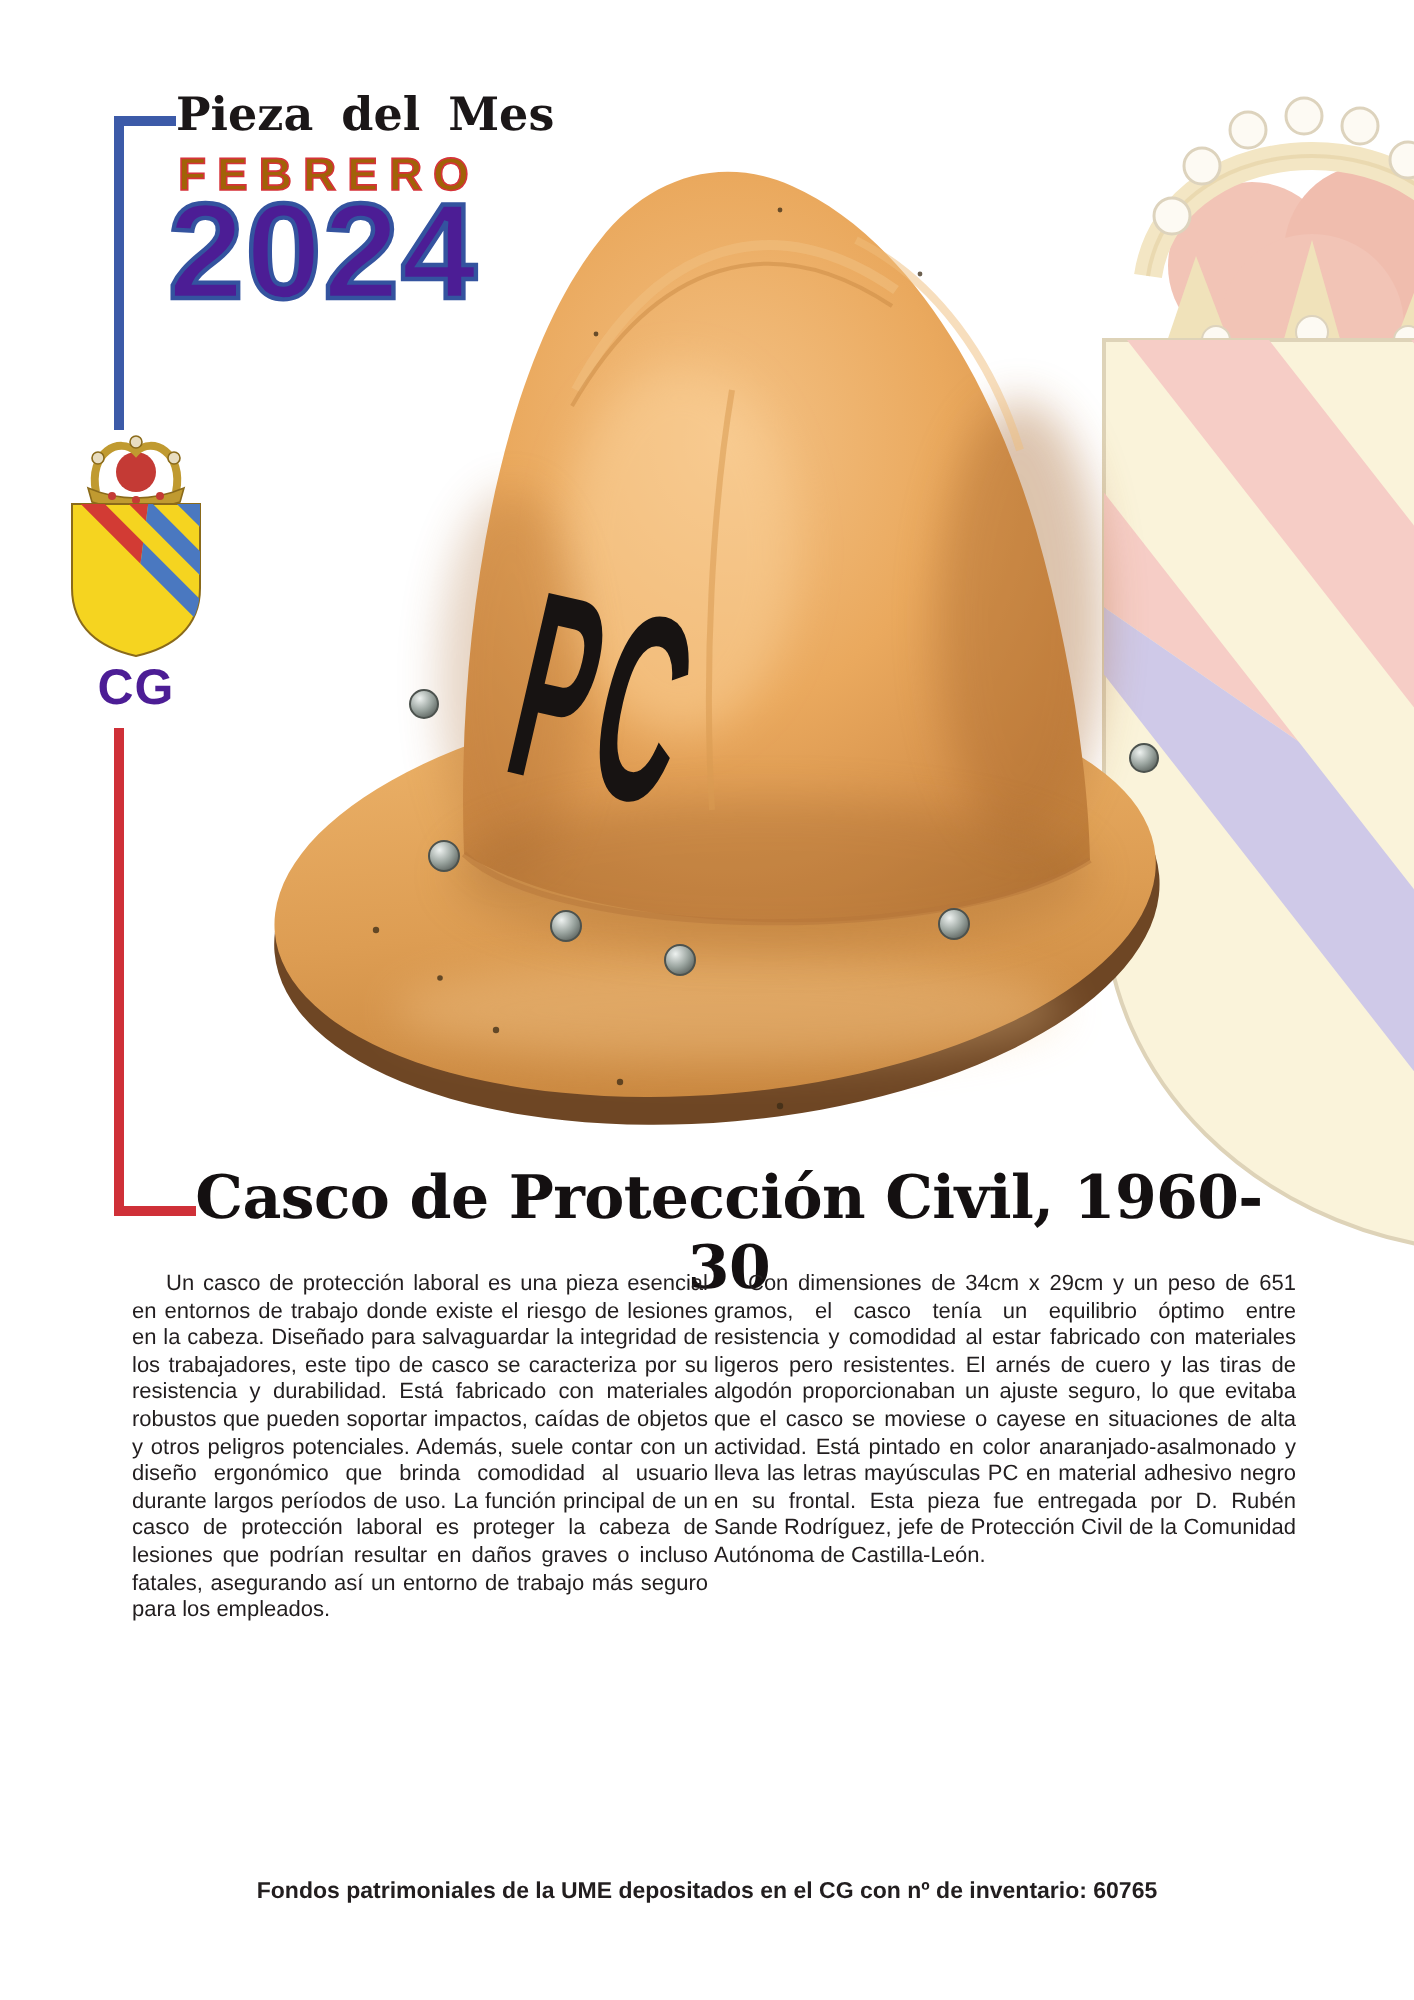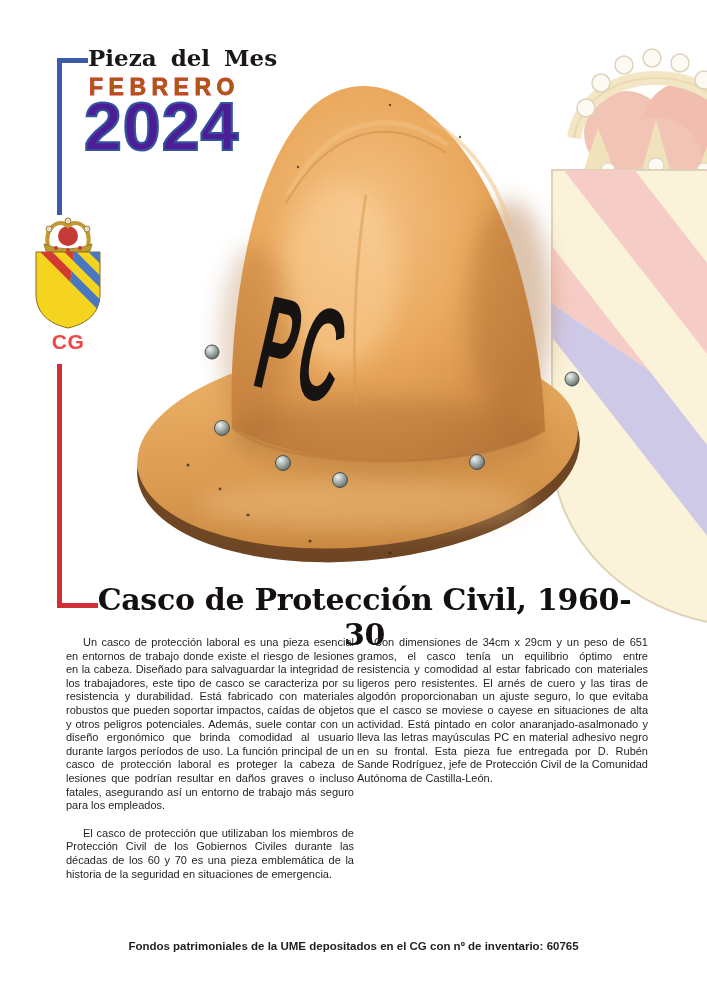--- a/index.html
+++ b/index.html
@@ -13,21 +13,21 @@
     border-left:5px solid #3c5aa8;border-top:5px solid #3c5aa8;}
   .kicker{left:88px;top:44px;font-family:"DejaVu Serif","Liberation Serif",serif;
     font-weight:bold;font-size:23px;color:#1b1718;word-spacing:6px;letter-spacing:0px;text-align:center;}
   .month{left:89px;top:74px;font-weight:bold;font-size:23px;color:#a16207;
     letter-spacing:5.5px;-webkit-text-stroke:0.8px #d6333a;}
   .year{left:84px;top:92px;font-weight:bold;font-size:68px;line-height:1;color:#4c1d95;
     letter-spacing:1px;-webkit-text-stroke:2.2px #34539f;}
   
   .emblem-svg{left:28px;top:216px;}
   .cg-label{left:28px;top:330px;width:80px;text-align:center;
-    font-weight:bold;font-size:21px;color:#ef4444;letter-spacing:.5px;}
+    font-weight:bold;font-size:25px;color:#4c1d95;letter-spacing:.5px;}
   .red-line{left:57px;top:364px;width:36px;height:239px;
     border-left:5px solid #cf3038;border-bottom:5px solid #cf3038;}
   
   .watermark-svg{left:546px;top:28px;z-index:0;}
   .helmet-svg{left:128px;top:75px;z-index:1;}
   
   .title{left:92px;top:582px;width:545px;margin:0;text-align:center;z-index:2;
     font-family:"DejaVu Serif","Liberation Serif",serif;font-weight:bold;
     font-size:30px;color:#141011;letter-spacing:-0.3px;}
   .col{top:636px;z-index:2;font-size:11px;line-height:13.6px;text-align:justify;
@@ -238,21 +238,20 @@
     </g>
   </svg>
   <div class="abs cg-label">CG</div>
 
   <div class="abs red-line"></div>
 
   <h1 class="abs title">Casco de Protección Civil, 1960-30</h1>
 
   <div class="abs col col-left">
     <p>Un casco de protección laboral es una pieza esencial en entornos de trabajo donde existe el riesgo de lesiones en la cabeza. Diseñado para salvaguardar la integridad de los trabajadores, este tipo de casco se caracteriza por su resistencia y durabilidad. Está fabricado con materiales robustos que pueden soportar impactos, caídas de objetos y otros peligros potenciales. Además, suele contar con un diseño ergonómico que brinda comodidad al usuario durante largos períodos de uso. La función principal de un casco de protección laboral es proteger la cabeza de lesiones que podrían resultar en daños graves o incluso fatales, asegurando así un entorno de trabajo más seguro para los empleados.</p>
-    <p>El casco de protección que utilizaban los miembros de Protección Civil de los Gobiernos Civiles durante las décadas de los 60 y 70 es una pieza emblemática de la historia de la seguridad en situaciones de emergencia.</p>
   </div>
   <div class="abs col col-right">
     <p>Con dimensiones de 34cm x 29cm y un peso de 651 gramos, el casco tenía un equilibrio óptimo entre resistencia y comodidad al estar fabricado con materiales ligeros pero resistentes. El arnés de cuero y las tiras de algodón proporcionaban un ajuste seguro, lo que evitaba que el casco se moviese o cayese en situaciones de alta actividad. Está pintado en color anaranjado-asalmonado y lleva las letras mayúsculas PC en material adhesivo negro en su frontal. Esta pieza fue entregada por D. Rubén Sande Rodríguez, jefe de Protección Civil de la Comunidad Autónoma de Castilla-León.</p>
   </div>
 
   <div class="abs footer">Fondos patrimoniales de la UME depositados en el CG con nº de inventario: 60765</div>
 
 </div>
 
 </body></html>

